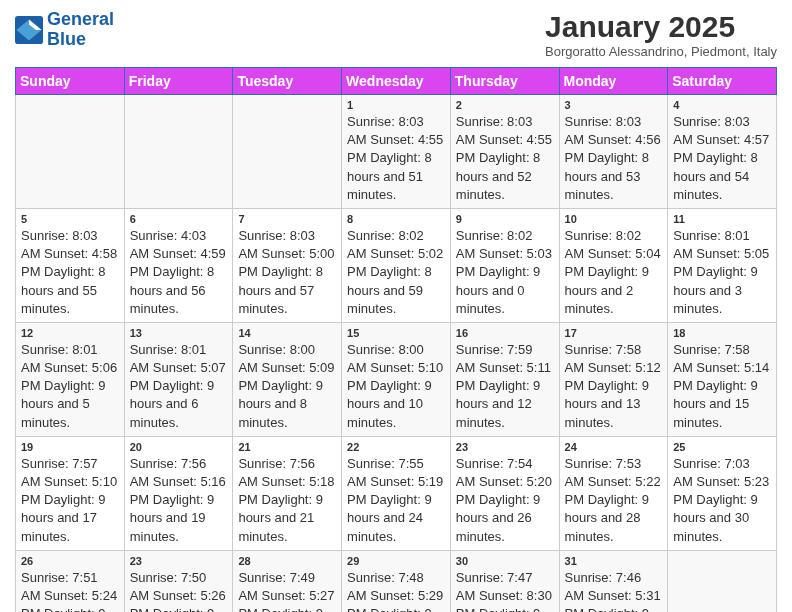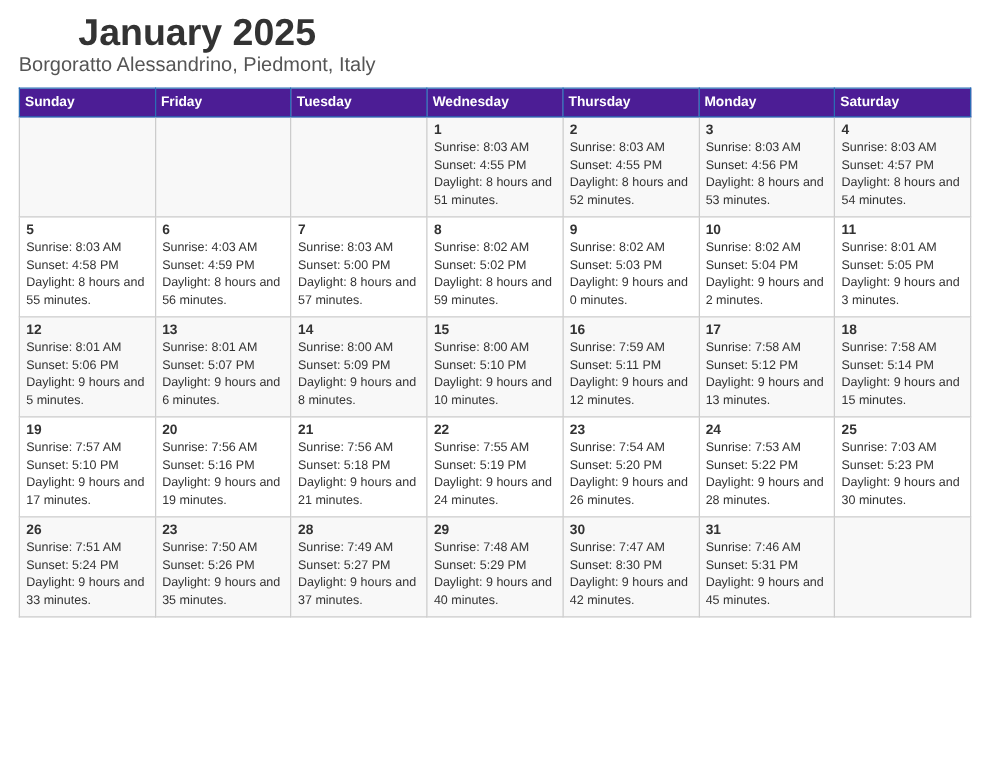--- a/index.html
+++ b/index.html
@@ -33,40 +33,40 @@
     }
     .logo-text span {
       color: #1a5fa8;
     }
     .logo-icon {
       width: 28px;
       height: 28px;
       margin-right: 4px;
     }
     .title-section {
-      text-align: center;
+      text-align: left;
     }
     .month-title {
       font-size: 30px;
       font-weight: bold;
       color: #333;
     }
     .location {
-      font-size: 16px;
+      font-size: 13px;
       color: #555;
     }
     table {
       width: 100%;
       border-collapse: collapse;
       table-layout: fixed;
     }
     thead th {
-      background-color: #4c1d95;
+      background-color: #d946ef;
       color: #fff;
-      font-size: 11px;
+      font-size: 14px;
       font-weight: bold;
       padding: 5px 4px;
       text-align: left;
       border: 1px solid #2a6db5;
     }
     tbody tr {
       vertical-align: top;
     }
     tbody td {
       border: 1px solid #ccc;
@@ -82,33 +82,44 @@
     tbody tr:nth-child(even) td {
       background-color: #fff;
     }
     .day-number {
       font-size: 11px;
       font-weight: bold;
       display: block;
       margin-bottom: 2px;
     }
     .day-info {
-      font-size: 10px;
+      font-size: 13px;
       line-height: 1.4;
       color: #333;
     }
     .empty-cell {
       background-color: #f8f8f8;
     }
   </style>
 </head>
 <body>
 
 <div class="page">
   <div class="header">
+    <div class="logo">
+      <svg class="logo-icon" viewBox="0 0 40 40">
+        <rect x="0" y="0" width="40" height="40" rx="4" fill="#1a5fa8"></rect>
+        <polygon points="20,5 38,20 20,35 2,20" fill="#4a9fd4"></polygon>
+        <polygon points="20,5 38,20 30,20 20,12" fill="#fff"></polygon>
+      </svg>
+      <div class="logo-text">
+        <span>General</span><br>
+        <span style="color:#1a5fa8;">Blue</span>
+      </div>
+    </div>
     <div class="title-section">
       <div class="month-title">January 2025</div>
       <div class="location">Borgoratto Alessandrino, Piedmont, Italy</div>
     </div>
   </div>
 
   <table>
     <thead>
       <tr>
         <th>Sunday</th>

